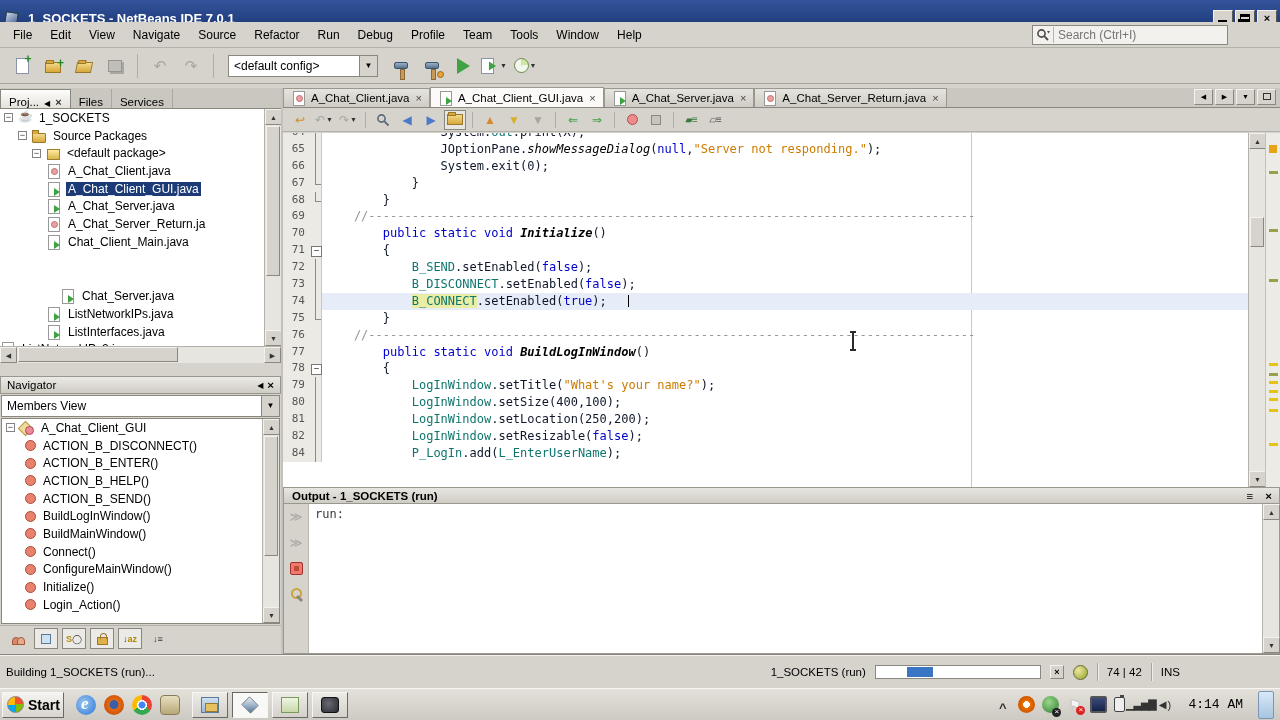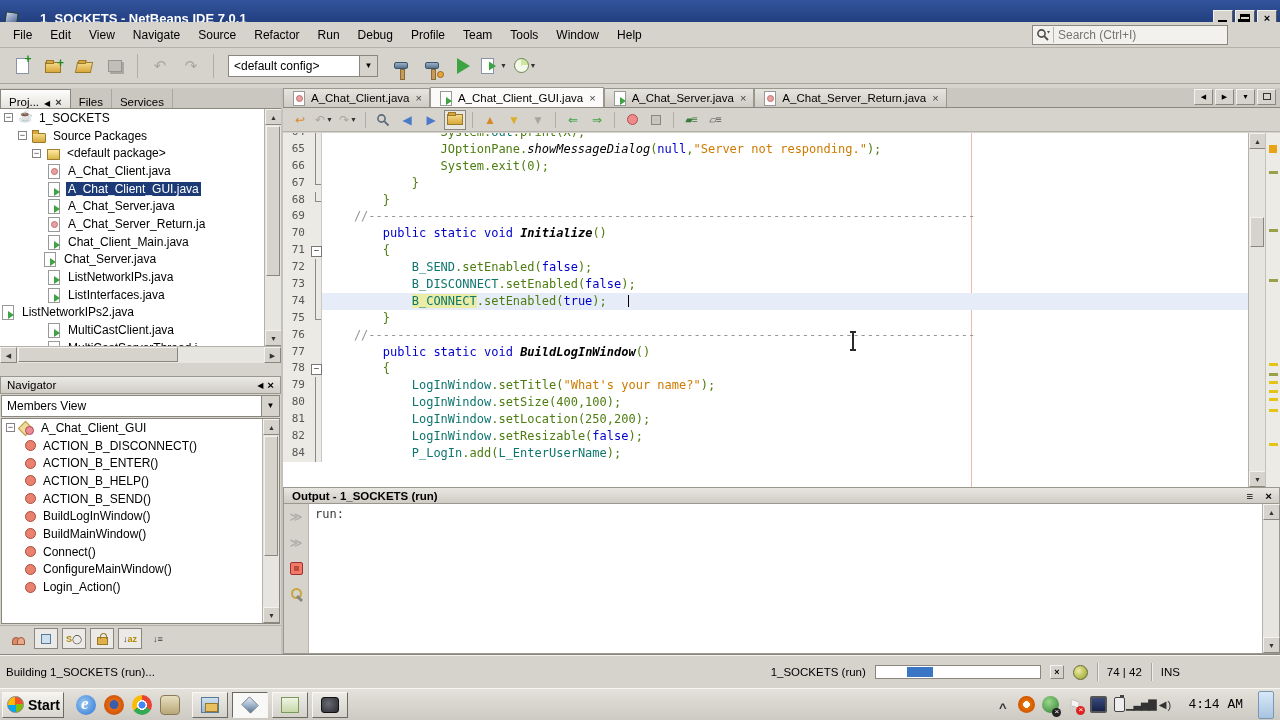--- a/index.html
+++ b/index.html
@@ -2,21 +2,21 @@
 <html><head>
 <meta charset="utf-8">
 <style>
   * { margin:0; padding:0; box-sizing:border-box; }
   html,body { width:1280px; height:720px; overflow:hidden; }
   body { font-family:"Liberation Sans", sans-serif; font-size:12px; background:#d6d3cd; position:relative; color:#000; }
 
   
   .titlebar { position:absolute; left:0; top:0; width:1280px; height:36px;
     background:linear-gradient(#33549c,#17316d); color:#fff; display:flex; align-items:center;
-    gap:22px; padding-left:5px; font-weight:bold; font-size:13px; }
+    gap:10px; padding-left:5px; font-weight:bold; font-size:13px; }
   .app-cube { width:13px; height:13px; background:linear-gradient(135deg,#cfd8ea,#7d8fb4 60%,#4a5d86); border:1px solid #243; transform:rotate(8deg); flex:none; }
   .win-controls { margin-left:auto; display:flex; gap:2px; padding-right:3px; }
   .win-btn { width:20px; height:17px; background:#d6d3cd; border:1px solid #f4f2ee; border-right-color:#5a5852; border-bottom-color:#5a5852;
     position:relative; color:#000; font-weight:bold; font-size:11px; text-align:center; line-height:15px; }
   .win-btn .mini { position:absolute; left:4px; bottom:3px; width:9px; height:3px; background:#000; }
   .win-btn .rest { position:absolute; left:4px; top:3px; width:10px; height:9px; border:1px solid #000; border-top-width:3px; background:#d6d3cd; }
   .win-btn .rest::before { content:''; position:absolute; left:-3px; top:2px; width:10px; height:7px; border:1px solid #000; border-top-width:3px; background:#d6d3cd; }
 
   
   .menubar { position:absolute; left:0; top:22px; width:1280px; height:26px; background:#d6d3cd;
@@ -122,21 +122,21 @@
   .margin-line { position:absolute; left:688px; top:0; bottom:0; width:1px; background:#f2b8b0; z-index:0; }
   .code-scroll { position:relative; z-index:1; transform:translateY(-9px); }
   .cl { display:flex; height:16.9px; line-height:16.9px; font-family:"DejaVu Sans Mono",monospace; font-size:12px; white-space:pre; }
   .ln { width:26px; text-align:right; padding-right:4px; background:#eceae4; color:#555; font-size:11px; flex:none; }
   .fold { width:13px; background:#eceae4; border-right:1px solid #cac8c2; flex:none; position:relative; }
   .fold.line::before { content:''; position:absolute; left:6px; top:0; bottom:0; border-left:1px solid #8a8a8a; }
   .fold.end::before { content:''; position:absolute; left:6px; top:0; height:9px; width:5px; border-left:1px solid #8a8a8a; border-bottom:1px solid #8a8a8a; }
   .fold.minus::before { content:'−'; position:absolute; left:2px; top:4px; width:9px; height:9px; border:1px solid #777; background:#fff; font-size:9px; line-height:7px; text-align:center; color:#333; }
   .ct { flex:1; padding-left:3px; }
   .cl.current .ct { background:#e7edf8; }
-  .ct .p { color:#4d7c0f; } .ct .k { color:#0000cc; } .ct .s { color:#ce7b00; } .ct .c { color:#969696; }
+  .ct .p { color:#0f172a; } .ct .k { color:#0000cc; } .ct .s { color:#ce7b00; } .ct .c { color:#969696; }
   .ct .sf { color:#0f766e; } .ct .sm { font-style:italic; }
   .ct .d { font-weight:bold; font-style:italic; }
   .ct .hl { background:#e9eda6; }
   .caret { display:inline-block; width:1px; height:12px; background:#000; vertical-align:middle; margin-left:21px; }
   .esb { width:17px; position:relative; background:#e7e5df; border-left:1px solid #b4b1aa; flex:none; }
   .stripe { width:15px; background:#edebe5; border-left:1px solid #c4c1ba; position:relative; flex:none; }
   .stripe-mark { position:absolute; left:3px; width:9px; height:3px; }
   .stripe-mark.square { height:8px; width:8px; }
 
   .ibeam { position:absolute; left:849px; top:331px; width:8px; height:20px; z-index:5; }
@@ -341,21 +341,21 @@
         <span class="lbl">A_Chat_Server.java</span>
       </div>
       <div class="tree-row" style="padding-left: 46px;">
         <span class="ic ic-java-plain"></span>
         <span class="lbl">A_Chat_Server_Return.ja</span>
       </div>
       <div class="tree-row" style="padding-left: 46px;">
         <span class="ic ic-java-main"></span>
         <span class="lbl">Chat_Client_Main.java</span>
       </div>
-      <div class="tree-row" style="padding-left: 42px;">
+      <div class="tree-row" style="padding-left: 60px; margin-top: 37px;">
         <span class="ic ic-java-main"></span>
         <span class="lbl">Chat_Server.java</span>
       </div>
       <div class="tree-row" style="padding-left: 46px;">
         <span class="ic ic-java-main"></span>
         <span class="lbl">ListNetworkIPs.java</span>
       </div>
       <div class="tree-row" style="padding-left: 46px;">
         <span class="ic ic-java-main"></span>
         <span class="lbl">ListInterfaces.java</span>
@@ -429,20 +429,24 @@
           <span class="m-ic"></span>
           <span class="lbl">BuildMainWindow()</span>
         </div>
         <div class="tree-row" style="padding-left: 22px;">
           <span class="m-ic"></span>
           <span class="lbl">Connect()</span>
         </div>
         <div class="tree-row" style="padding-left: 22px;">
           <span class="m-ic"></span>
           <span class="lbl">ConfigureMainWindow()</span>
+        </div>
+        <div class="tree-row" style="padding-left: 22px;">
+          <span class="m-ic"></span>
+          <span class="lbl">Initialize()</span>
         </div>
         <div class="tree-row" style="padding-left: 22px;">
           <span class="m-ic"></span>
           <span class="lbl">Login_Action()</span>
         </div>
       </div>
     <div class="vsb">
       <div class="sb-btn">▲</div>
       <div class="sb-thumb" style="top:17px;height:120px"></div>
       <div class="sb-btn bottom">▼</div>

